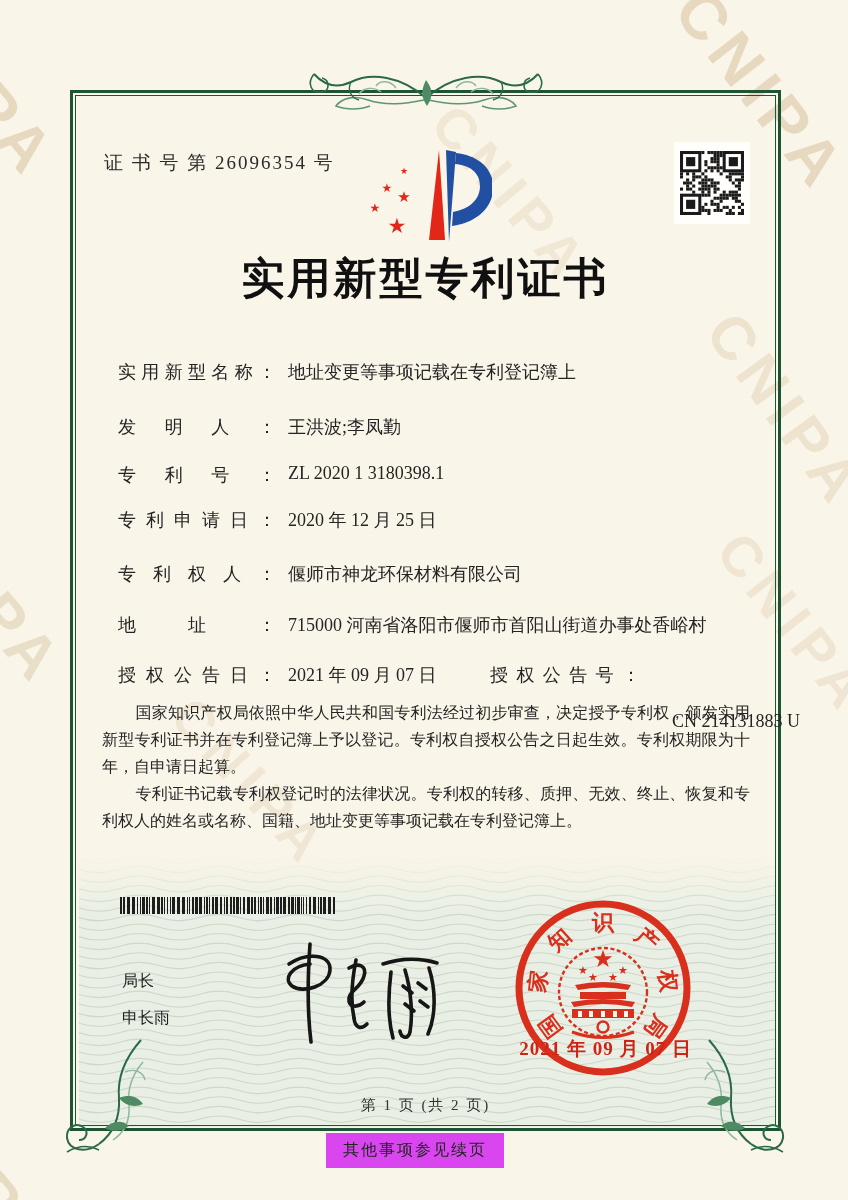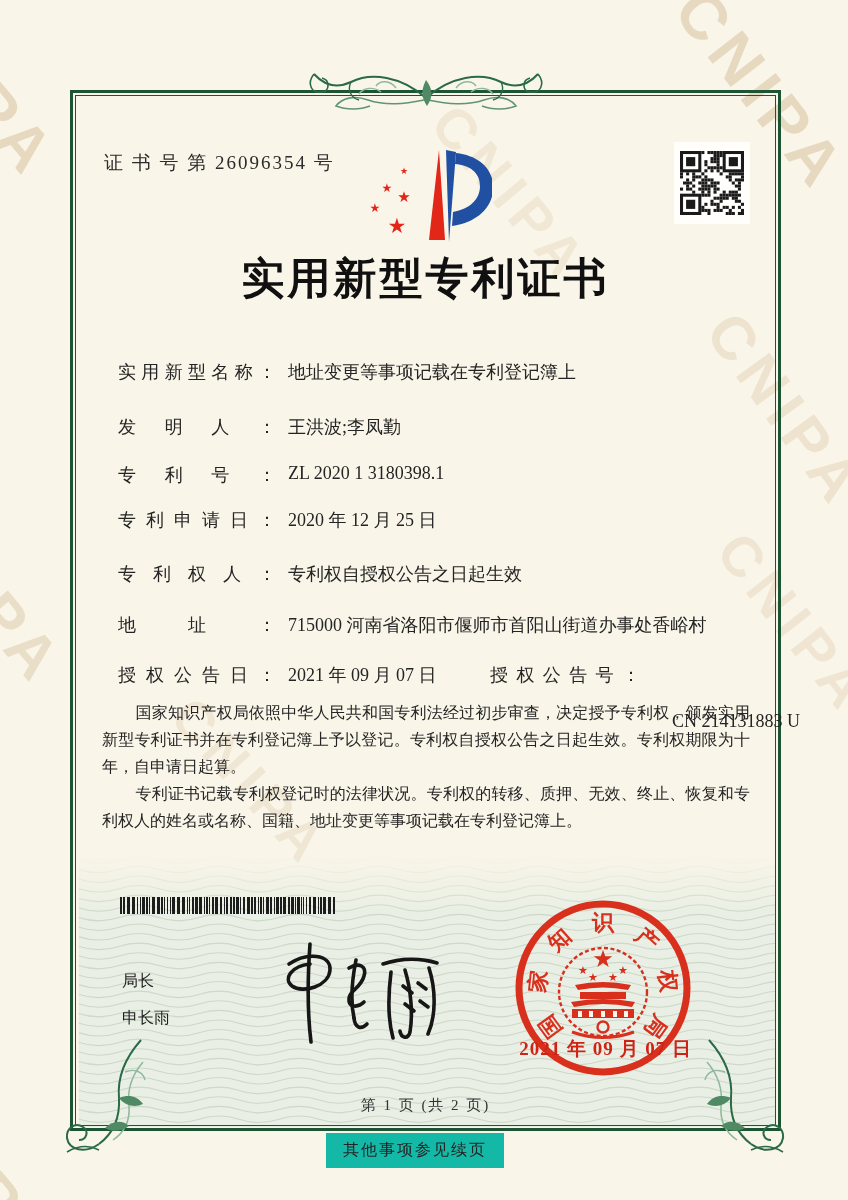--- a/index.html
+++ b/index.html
@@ -34,21 +34,21 @@
   .barcode{position:absolute;left:120px;top:897px;width:218px;height:17px;display:flex;align-items:stretch;}
   .barcode i{display:block;height:100%;background:#1d1d1d;}
   .sig-title{position:absolute;left:122px;top:971px;font-size:16px;
              font-family:"Liberation Sans","DejaVu Sans",sans-serif;color:#1d1d1d;}
   .sig-name{position:absolute;left:122px;top:1008px;font-size:16px;
             font-family:"Liberation Sans","DejaVu Sans",sans-serif;color:#1d1d1d;}
   .seal-date{position:absolute;left:518px;top:1036px;width:175px;text-align:center;
              font-size:19px;font-weight:bold;color:#cf2316;letter-spacing:1px;z-index:4;}
   .pageinfo{position:absolute;left:70px;top:1096px;width:711px;text-align:center;
             font-size:15px;color:#333;letter-spacing:2px;}
-  .contnote{position:absolute;left:326px;top:1133px;background:#14b8a6;
+  .contnote{position:absolute;left:326px;top:1133px;background:#d946ef;
             padding:7px 17px;font-size:16px;color:#242424;letter-spacing:2px;}
   .qrpad{position:absolute;left:674px;top:142px;width:76px;height:82px;background:#fffefb;
          display:flex;align-items:center;justify-content:center;}
 </style>
 </head>
 <body>
 
 <div id="wm-layer">
     <div class="wm" style="left: -78px; top: -35px; transform: rotate(50deg); opacity: 0.5; font-size: 64px;">CNIPA</div>
     <div class="wm" style="left: 718px; top: -25px; transform: rotate(52deg); opacity: 0.5; font-size: 64px;">CNIPA</div>
@@ -349,21 +349,21 @@
         <span class="fvalue">2020 年 12 月 25 日</span>
       </div>
       <div class="field-row" style="top: 562px;">
         <span class="flabel">
           <span>专</span>
           <span>利</span>
           <span>权</span>
           <span>人</span>
           <span>：</span>
         </span>
-        <span class="fvalue">专利权自授权公告之日起生效</span>
+        <span class="fvalue">偃师市神龙环保材料有限公司</span>
       </div>
       <div class="field-row" style="top: 613px;">
         <span class="flabel">
           <span>地</span>
           <span>址</span>
           <span>：</span>
         </span>
         <span class="fvalue">715000 河南省洛阳市偃师市首阳山街道办事处香峪村</span>
       </div>
       <div class="field-row" style="top: 663px;">

